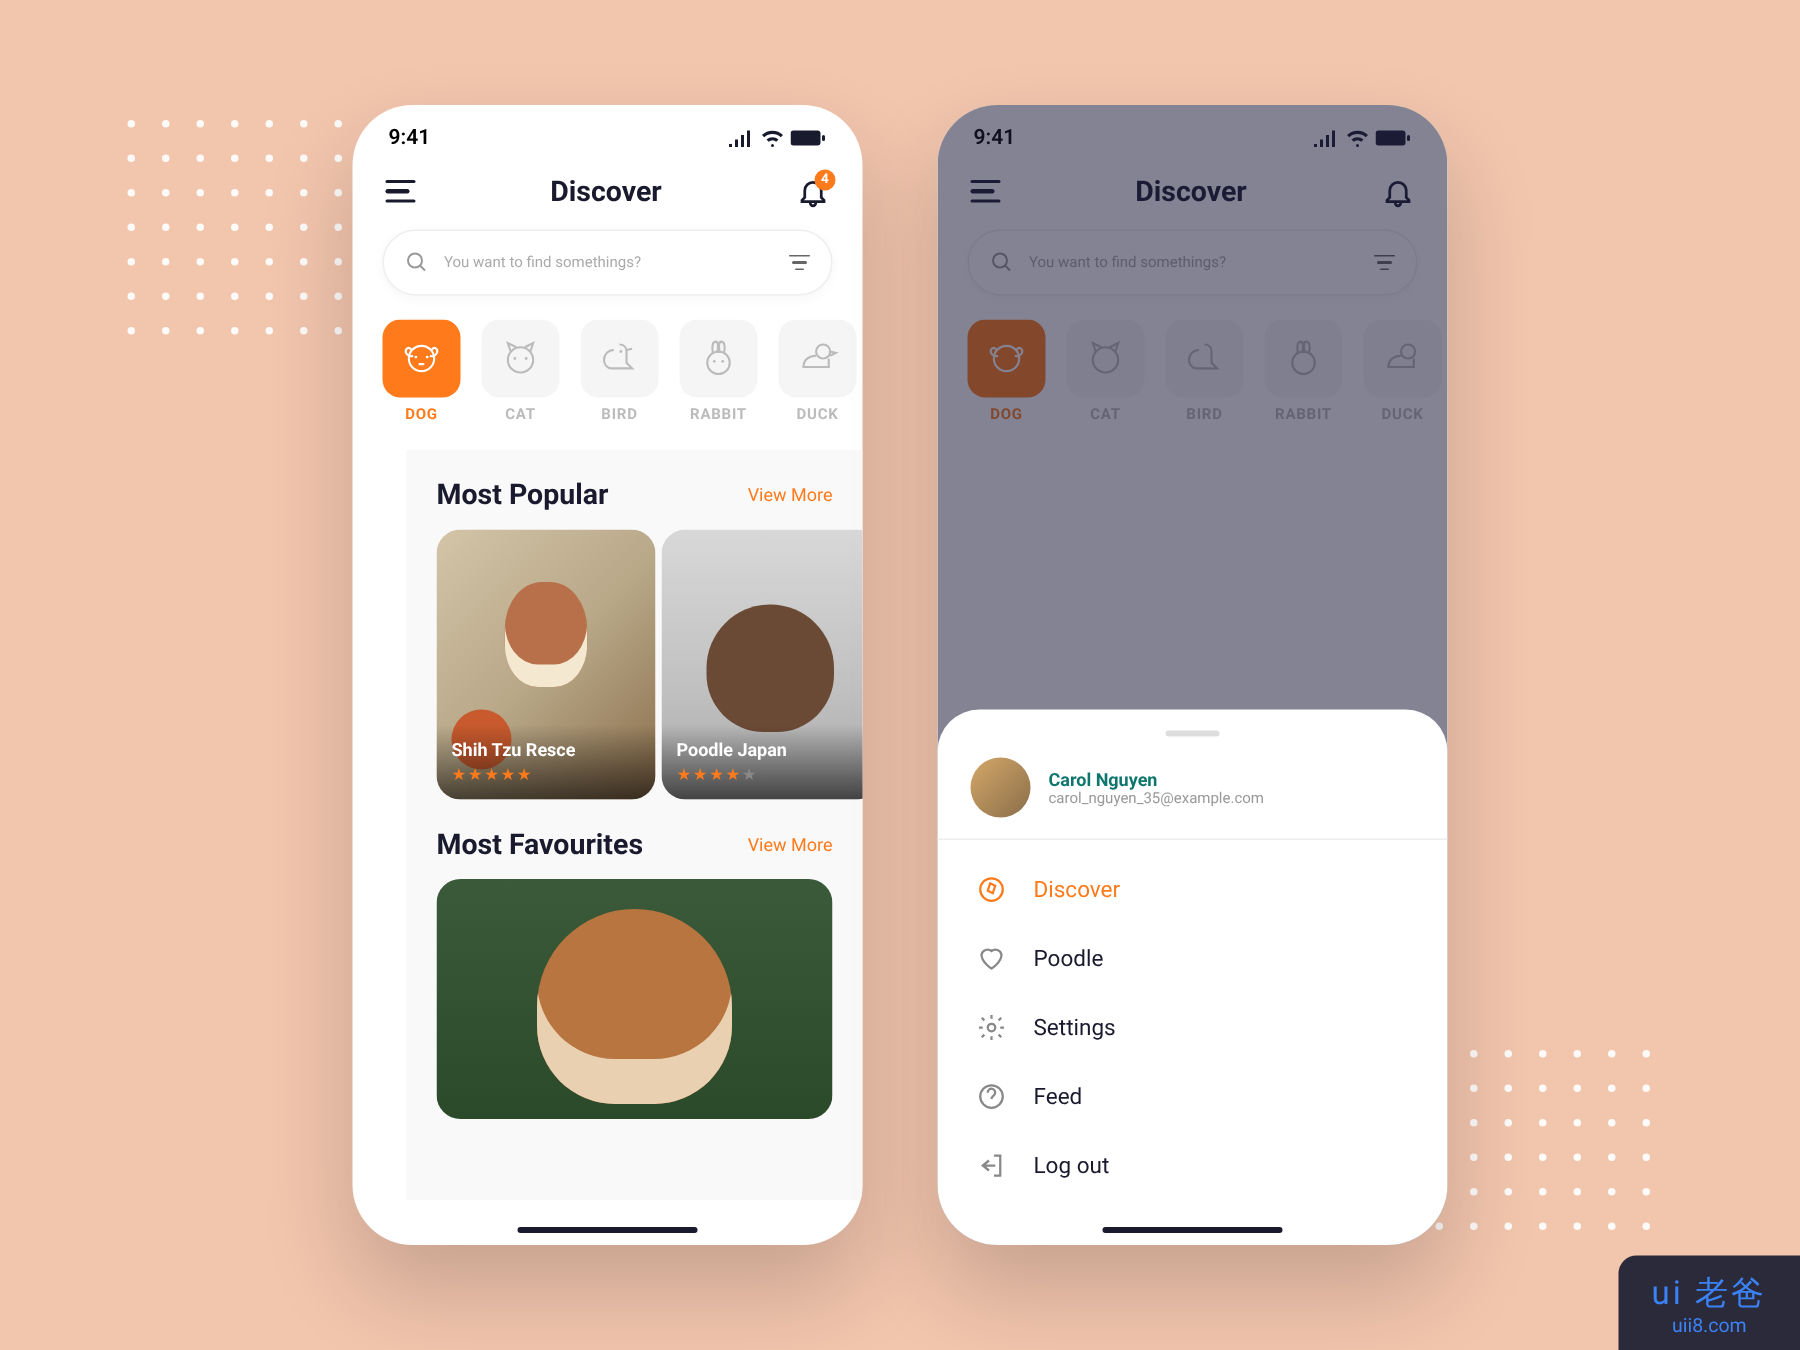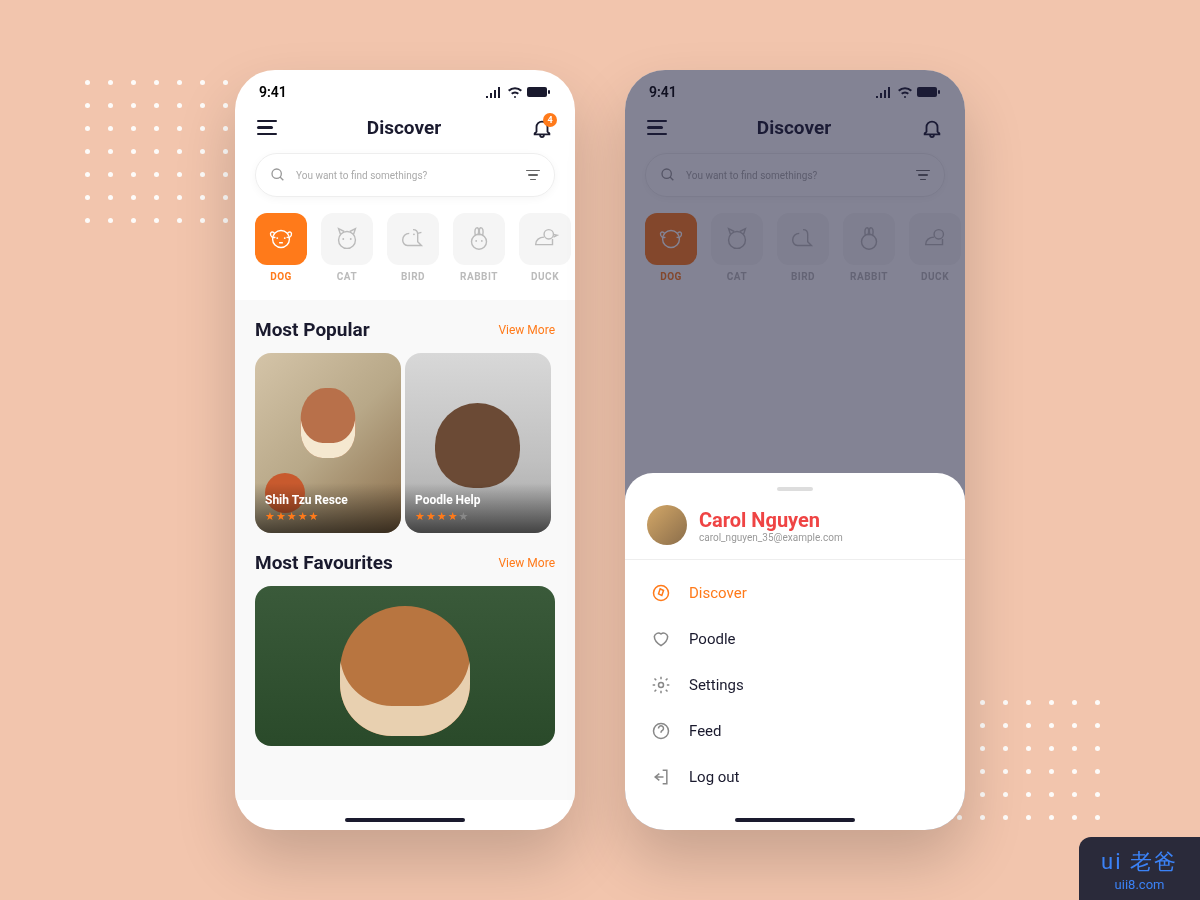--- a/index.html
+++ b/index.html
@@ -28,21 +28,21 @@
   .filter-icon span { height:1.5px; background:#666; border-radius:1px; }
   .filter-icon span:nth-child(1){width:14px;} .filter-icon span:nth-child(2){width:10px;} .filter-icon span:nth-child(3){width:6px;}
   .categories { display:flex; gap:14px; padding:0 20px 18px; overflow:hidden; }
   .cat { display:flex; flex-direction:column; align-items:center; gap:6px; flex-shrink:0; }
   .cat .iconbox { width:52px; height:52px; border-radius:12px; display:flex; align-items:center; justify-content:center; background:#f5f5f5; }
   .cat.active .iconbox { background:#ff7a1a; }
   .cat svg { width:30px; height:30px; stroke:#bbb; stroke-width:1.5; fill:none; }
   .cat.active svg { stroke:#fff; }
   .cat .label { font-size:10px; font-weight:700; letter-spacing:.5px; color:#bbb; }
   .cat.active .label { color:#ff7a1a; }
-  .gray-area { background:#f9f9f9; padding:18px 0 0; min-height:500px; }
+  .gray-area { background:#f9f9f9; padding:18px 0 0; min-height:500px;margin-left:36px; }
   .sechead { display:flex; justify-content:space-between; align-items:center; padding:0 20px 12px; }
   .sechead h2 { font-size:19px; font-weight:700; color:#1a1a2e; }
   .viewmore { font-size:12px; color:#ff7a1a; text-decoration:none; }
   .cards { display:flex; gap:4px; padding:0 20px 18px; }
   .card { width:146px; height:180px; border-radius:16px; overflow:hidden; position:relative; flex-shrink:0; }
   .card .img { width:100%; height:100%; }
   .card .overlay { position:absolute; bottom:0; left:0; right:0; padding:10px; background:linear-gradient(transparent,rgba(0,0,0,.6)); }
   .card .name { color:#fff; font-size:12px; font-weight:700; margin-bottom:3px; }
   .stars { display:flex; gap:1px; }
   .stars span { color:#ff7a1a; font-size:11px; }
@@ -56,21 +56,21 @@
   .dogimg2 { background:linear-gradient(180deg,#d8d8d8 0%,#c0c0c0 60%,#a8a8a8 100%); position:relative; }
   .dogimg2::after { content:""; position:absolute; top:50px; left:30px; width:85px; height:85px; background:#6b4a35; border-radius:50% 50% 45% 45%; }
   .dogimg3 { background:linear-gradient(180deg,#3a5a3a 0%,#2a4a2a 100%); position:relative; }
   .dogimg3::after { content:""; position:absolute; top:20px; left:50%; transform:translateX(-50%); width:130px; height:130px; background:#b87540; border-radius:50% 50% 40% 40%; box-shadow:inset 0 -30px 0 #e8d0b0; }
   
   .dim { position:absolute; inset:0; background:rgba(30,30,60,.55); z-index:5; }
   .sheet { position:absolute; bottom:0; left:0; right:0; background:#fff; border-radius:28px 28px 0 0; z-index:10; padding:10px 0 30px; }
   .grabber { width:36px; height:4px; background:#ddd; border-radius:3px; margin:4px auto 14px; }
   .profile { display:flex; align-items:center; gap:12px; padding:0 22px 14px; }
   .avatar { width:40px; height:40px; border-radius:50%; background:linear-gradient(135deg,#d4a868,#8a6d4a); }
-  .profile .pname { font-size:20px; font-weight:700; color:#ef4444; }
+  .profile .pname { font-size:12px; font-weight:700; color:#0f766e; }
   .profile .email { font-size:10px; color:#999; }
   .divider { height:1px; background:#eee; margin:0 0 10px; }
   .menu { padding:0 22px; }
   .mitem { display:flex; align-items:center; gap:18px; padding:13px 4px; cursor:pointer; }
   .mitem svg { width:20px; height:20px; stroke:#888; stroke-width:1.8; fill:none; }
   .mitem.active svg { stroke:#ff7a1a; }
   .mitem .mlabel { font-size:15px; color:#1a1a2e; }
   .mitem.active .mlabel { color:#ff7a1a; }
   .watermark { position:absolute; bottom:0; right:0; background:#2a2a3a; color:#3b82f6; padding:10px 22px 8px; border-radius:12px 0 0 0; font-size:13px; text-align:center; }
   .watermark .big { font-size:22px; letter-spacing:2px; }
@@ -312,21 +312,21 @@
                 <span>★</span>
                 <span>★</span>
                 <span>★</span>
                 <span>★</span>
               </div>
           </div>
         </div>
         <div class="card">
           <div class="img dogimg2"></div>
           <div class="overlay">
-            <div class="name">Poodle Help</div>
+            <div class="name">Poodle Japan</div>
             <div class="stars">
                 <span>★</span>
                 <span>★</span>
                 <span>★</span>
                 <span>★</span>
                 <span class="off">★</span>
               </div>
           </div>
         </div>
       </div>

